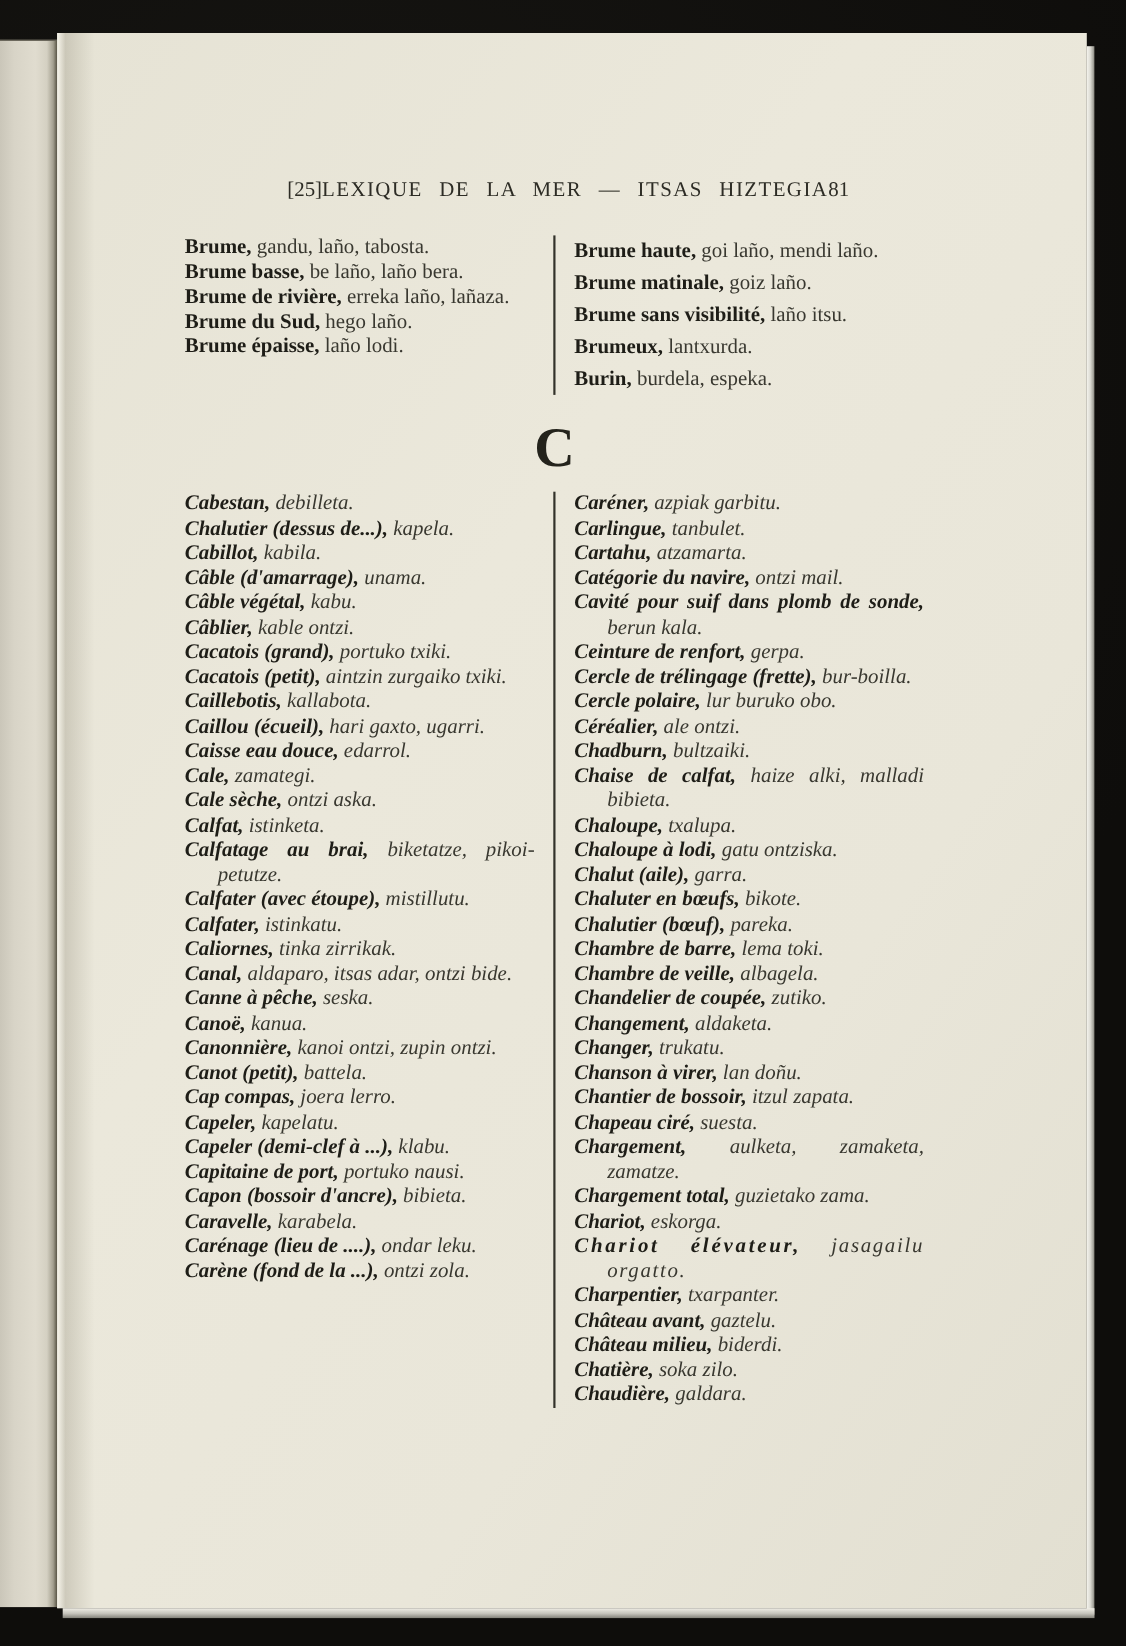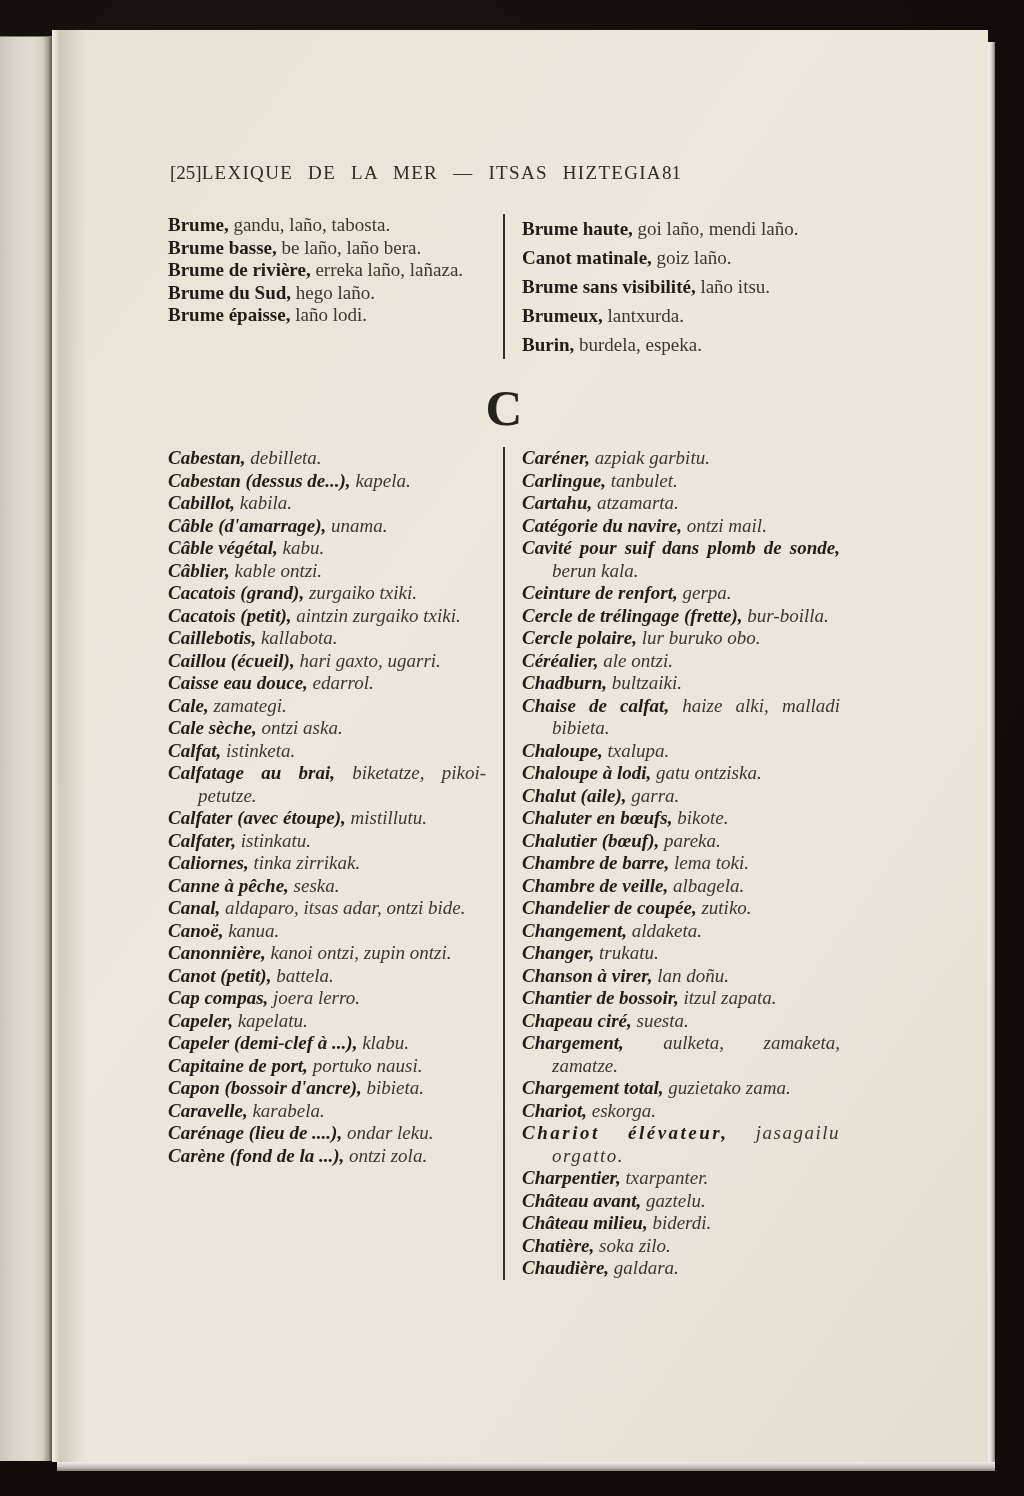--- a/index.html
+++ b/index.html
@@ -29,22 +29,22 @@
   .edge-right{
     position:absolute;right:-7px;top:12px;width:7px;height:calc(100% - 6px);
     background:linear-gradient(90deg,#f4f3ed 0%,#dddcd4 45%,#a4a39b 85%,#706f67 100%);
   }
   .edge-bottom{
     position:absolute;left:5px;right:-7px;bottom:-9px;height:9px;
     background:linear-gradient(180deg,#f0eee6 0%,#c4c2ba 55%,#83827a 100%);
   }
   
   .header-row{
-    margin:132px 0 0 118px;width:672px;
-    display:flex;justify-content:flex-start;align-items:baseline;
+    margin:132px 0 0 48px;width:672px;
+    display:flex;justify-content:flex-end;align-items:baseline;
     font-size:19px;color:#2d2c25;
   }
   .header-title{letter-spacing:1.3px;word-spacing:9px;}
   
   .cols{display:flex;margin-left:116px;width:672px;justify-content:space-between;}
   .col{width:318px;}
   .gutter{width:36px;display:flex;justify-content:center;}
   .rule{width:2px;background:#33322a;}
   .section-b{margin-top:30px;}
   .section-b .col-right .entry{line-height:29px;}
@@ -82,51 +82,51 @@
         <p class="entry"><b>Brume basse,</b><span> be laño, laño bera.</span></p>
         <p class="entry"><b>Brume de rivière,</b><span> erreka laño, lañaza.</span></p>
         <p class="entry"><b>Brume du Sud,</b><span> hego laño.</span></p>
         <p class="entry"><b>Brume épaisse,</b><span> laño lodi.</span></p>
       </div>
     <div class="gutter">
       <div class="rule"></div>
     </div>
     <div class="col col-right" id="b-right">
         <p class="entry"><b>Brume haute,</b><span> goi laño, mendi laño.</span></p>
-        <p class="entry"><b>Canot matinale,</b><span> goiz laño.</span></p>
+        <p class="entry"><b>Brume matinale,</b><span> goiz laño.</span></p>
         <p class="entry"><b>Brume sans visibilité,</b><span> laño itsu.</span></p>
         <p class="entry"><b>Brumeux,</b><span> lantxurda.</span></p>
         <p class="entry"><b>Burin,</b><span> burdela, espeka.</span></p>
       </div>
   </div>
 
   <div class="letter-heading">C</div>
 
   <div class="cols section-c">
     <div class="col col-left" id="c-left">
         <p class="entry"><b>Cabestan,</b><span> debilleta.</span></p>
-        <p class="entry"><b>Cabestan (dessus de...),</b><span> kapela.</span></p>
+        <p class="entry"><b>Chalutier (dessus de...),</b><span> kapela.</span></p>
         <p class="entry"><b>Cabillot,</b><span> kabila.</span></p>
         <p class="entry"><b>Câble (d'amarrage),</b><span> unama.</span></p>
         <p class="entry"><b>Câble végétal,</b><span> kabu.</span></p>
         <p class="entry"><b>Câblier,</b><span> kable ontzi.</span></p>
-        <p class="entry"><b>Cacatois (grand),</b><span> zurgaiko txiki.</span></p>
+        <p class="entry"><b>Cacatois (grand),</b><span> portuko txiki.</span></p>
         <p class="entry"><b>Cacatois (petit),</b><span> aintzin zurgaiko txiki.</span></p>
         <p class="entry"><b>Caillebotis,</b><span> kallabota.</span></p>
         <p class="entry"><b>Caillou (écueil),</b><span> hari gaxto, ugarri.</span></p>
         <p class="entry"><b>Caisse eau douce,</b><span> edarrol.</span></p>
         <p class="entry"><b>Cale,</b><span> zamategi.</span></p>
         <p class="entry"><b>Cale sèche,</b><span> ontzi aska.</span></p>
         <p class="entry"><b>Calfat,</b><span> istinketa.</span></p>
         <p class="entry"><b>Calfatage au brai,</b><span> biketatze, pikoi-petutze.</span></p>
         <p class="entry"><b>Calfater (avec étoupe),</b><span> mistillutu.</span></p>
         <p class="entry"><b>Calfater,</b><span> istinkatu.</span></p>
         <p class="entry"><b>Caliornes,</b><span> tinka zirrikak.</span></p>
+        <p class="entry"><b>Canal,</b><span> aldaparo, itsas adar, ontzi bide.</span></p>
         <p class="entry"><b>Canne à pêche,</b><span> seska.</span></p>
-        <p class="entry"><b>Canal,</b><span> aldaparo, itsas adar, ontzi bide.</span></p>
         <p class="entry"><b>Canoë,</b><span> kanua.</span></p>
         <p class="entry"><b>Canonnière,</b><span> kanoi ontzi, zupin ontzi.</span></p>
         <p class="entry"><b>Canot (petit),</b><span> battela.</span></p>
         <p class="entry"><b>Cap compas,</b><span> joera lerro.</span></p>
         <p class="entry"><b>Capeler,</b><span> kapelatu.</span></p>
         <p class="entry"><b>Capeler (demi-clef à ...),</b><span> klabu.</span></p>
         <p class="entry"><b>Capitaine de port,</b><span> portuko nausi.</span></p>
         <p class="entry"><b>Capon (bossoir d'ancre),</b><span> bibieta.</span></p>
         <p class="entry"><b>Caravelle,</b><span> karabela.</span></p>
         <p class="entry"><b>Carénage (lieu de ....),</b><span> ondar leku.</span></p>

